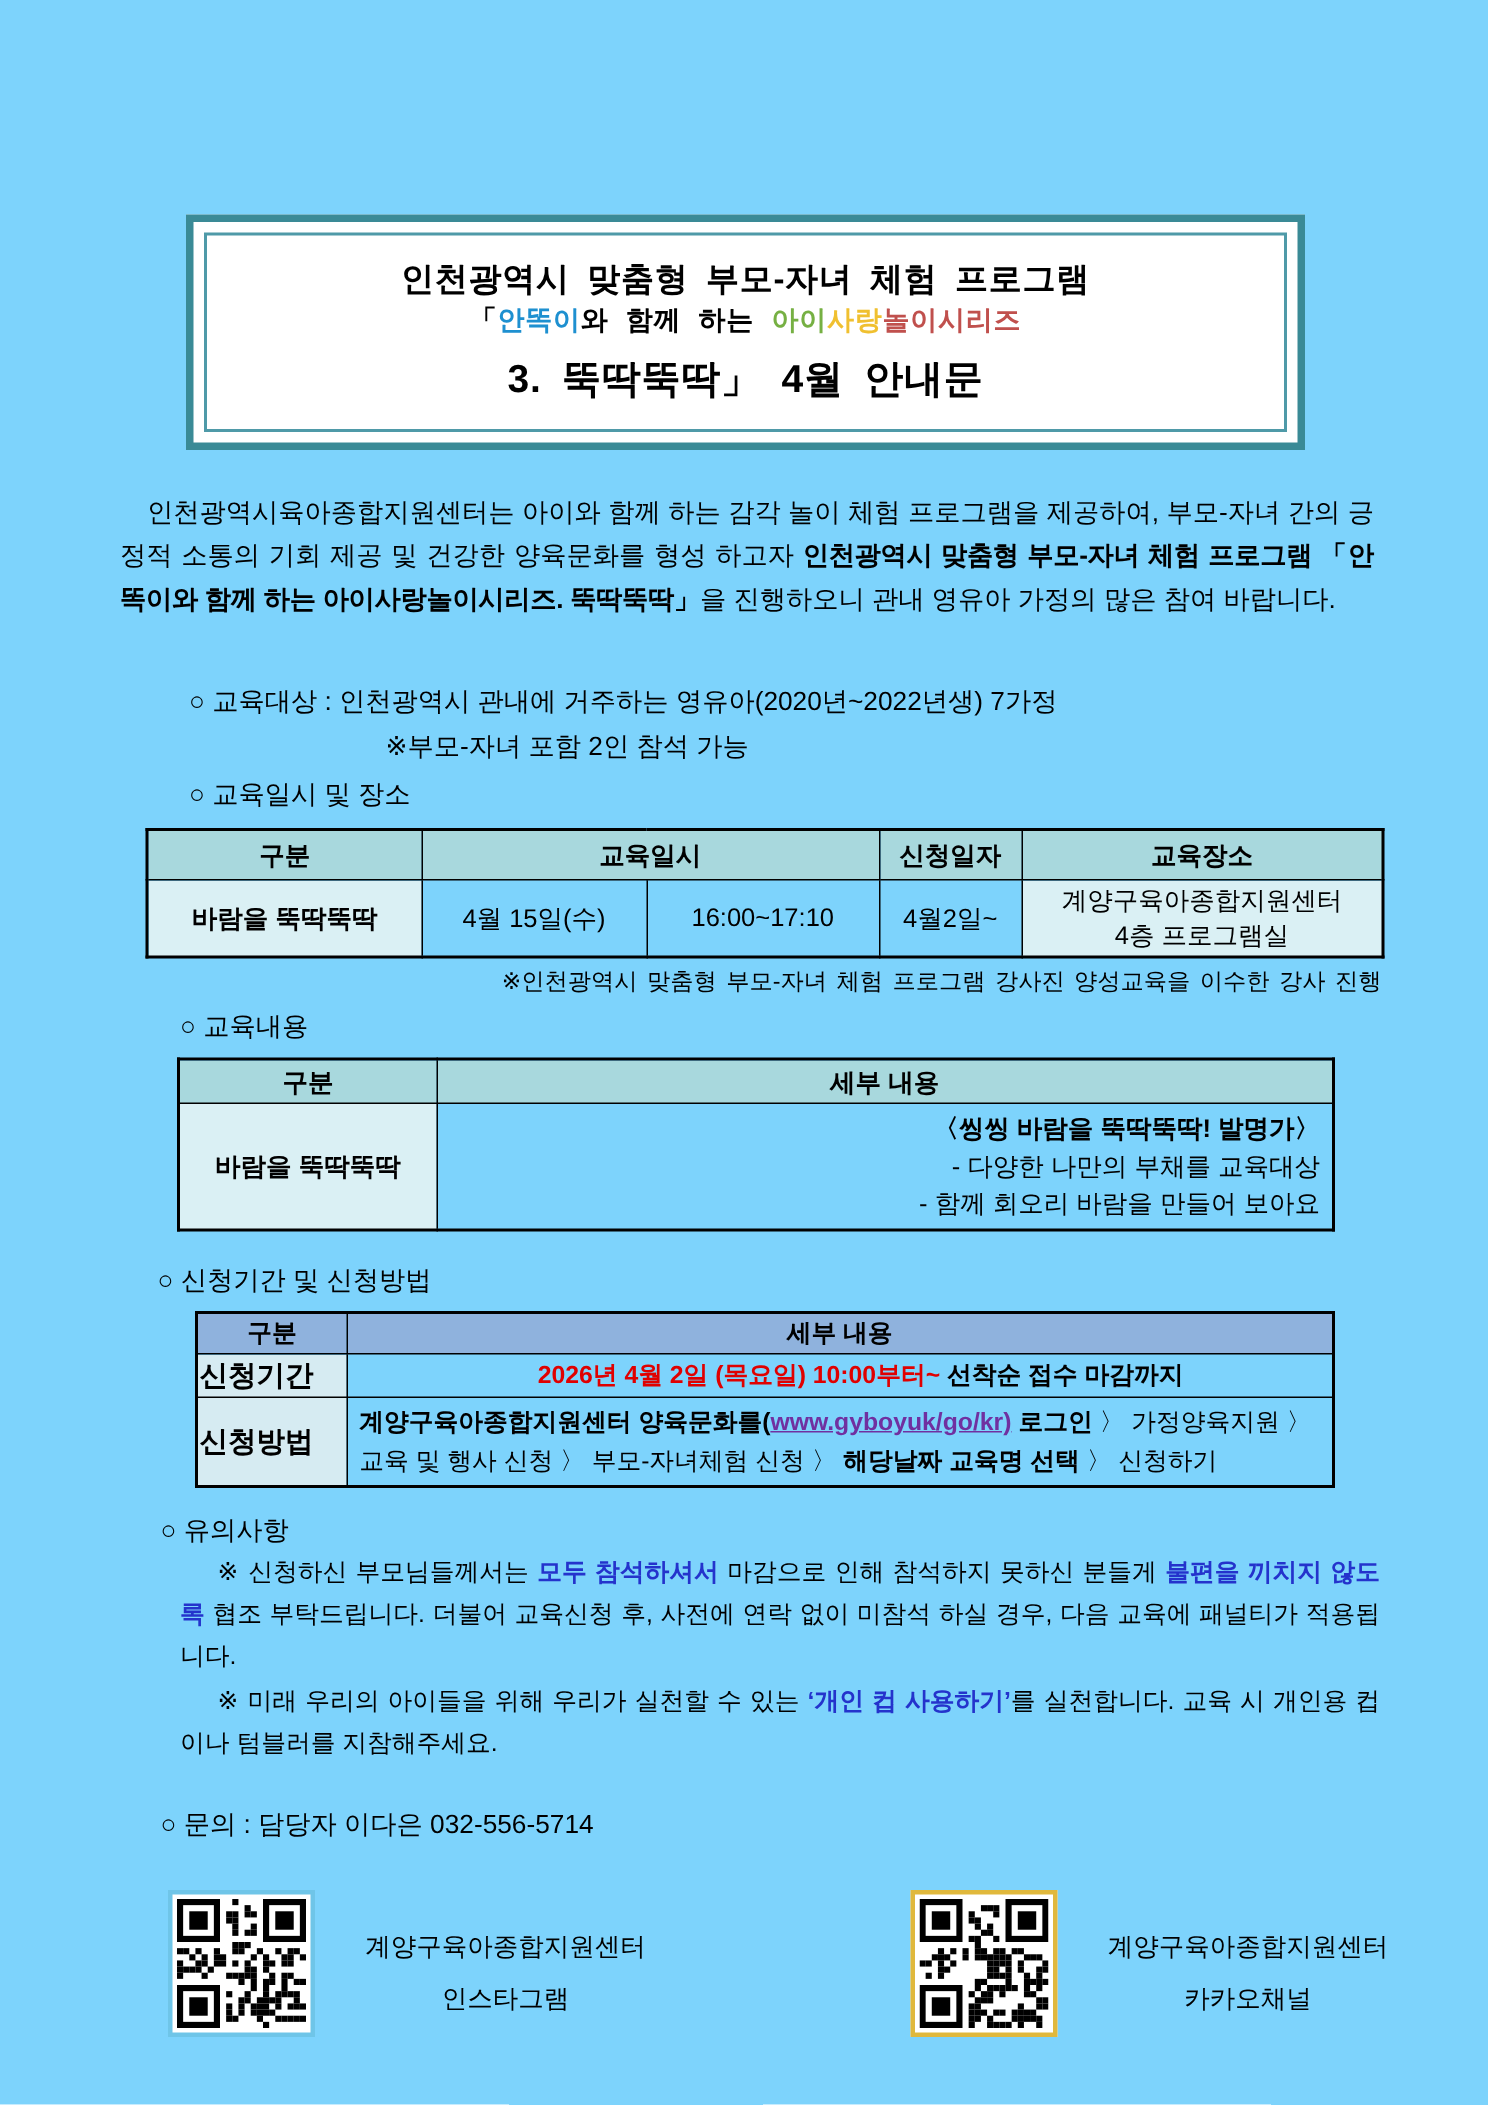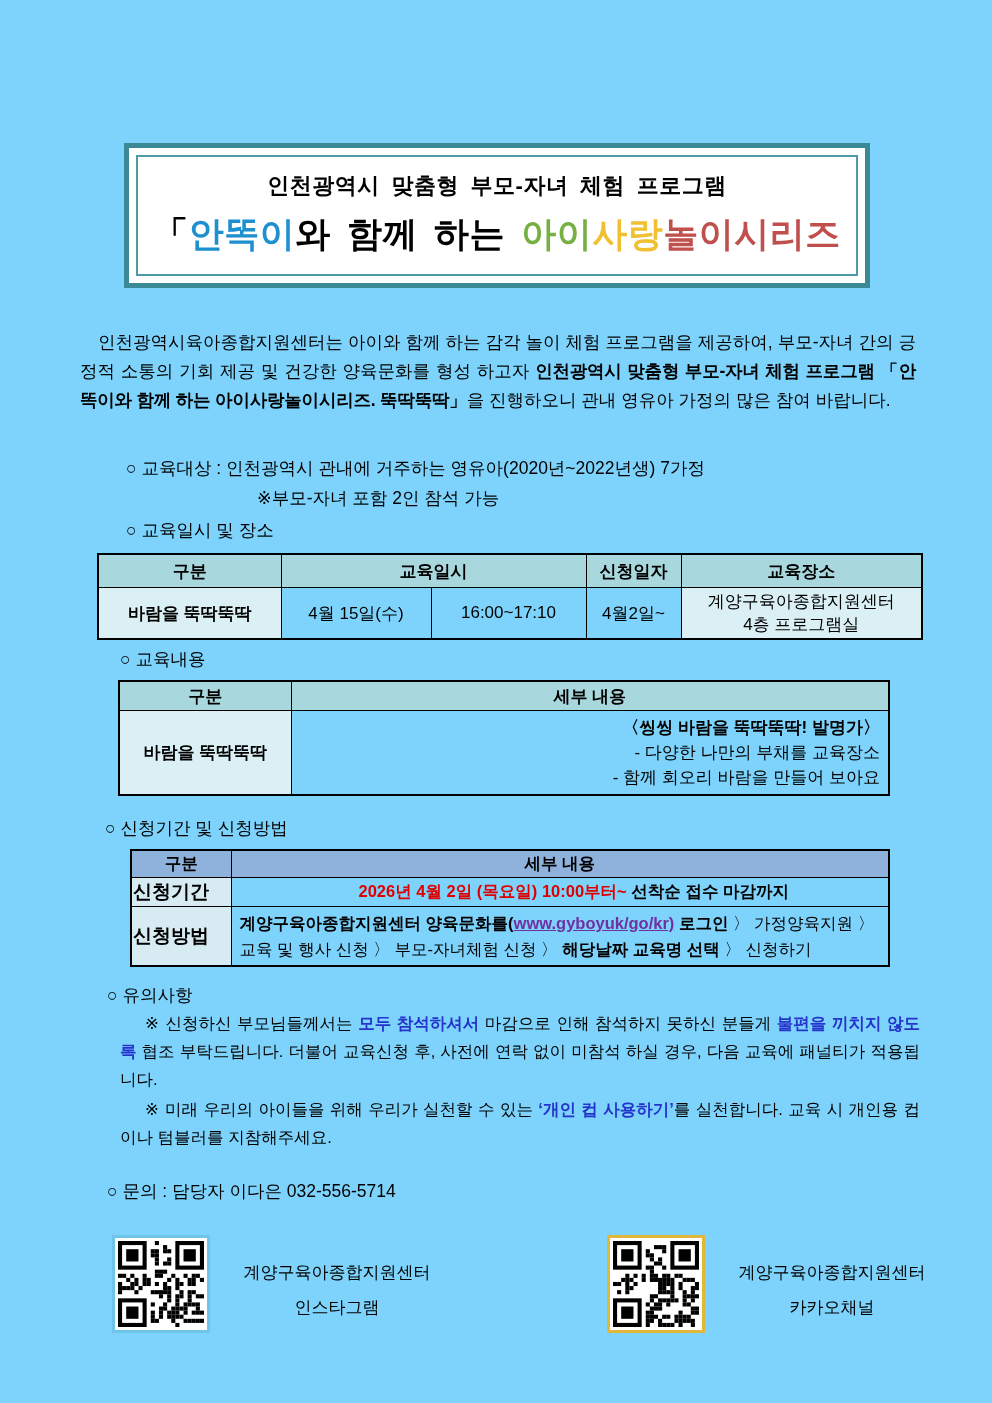--- a/index.html
+++ b/index.html
@@ -3,29 +3,29 @@
 <meta charset="utf-8">
 <style>
   html,body{margin:0;padding:0;background:#ffffff;}
   body{width:992px;height:1403px;font-family:"Liberation Sans","DejaVu Sans",sans-serif;color:#000;}
   .page{position:relative;width:992px;height:1403px;overflow:hidden;background:#7dd3fc;}
 
   
   .title-box{box-sizing:border-box;margin:143px 0 0 124px;width:746px;border:5px solid #3a8a96;padding:7px;background:#fff;}
   .title-box-inner{box-sizing:border-box;border:2px solid #4f9aa8;padding:14px 8px 16px 8px;text-align:center;}
   .t1{font-size:22px;font-weight:bold;word-spacing:5px;letter-spacing:0.5px;}
-  .t2{font-size:35px;font-weight:bold;word-spacing:6px;margin-top:10px;letter-spacing:0.5px;}
+  .t2{font-size:18px;font-weight:bold;word-spacing:6px;letter-spacing:0.5px;}
   .t3{font-size:26px;font-weight:bold;word-spacing:6px;margin-top:10px;letter-spacing:0.5px;}
   .c-blue{color:#1e90d0;}
   .c-green{color:#76b043;}
   .c-yellow{color:#f0c030;}
   .c-red{color:#c0504d;}
 
   
-  .intro{margin:40px 0 0 80px;width:836px;font-size:17.5px;line-height:29px;text-align:justify;text-indent:18px;word-break:break-all;}
+  .intro{margin:27px 0 0 80px;width:836px;font-size:17.5px;line-height:29px;text-align:justify;text-indent:18px;word-break:break-all;}
   .intro b{letter-spacing:-0.2px;}
 
   
   .b-line{font-size:17.5px;}
   .b-target{margin:41px 0 0 126px;}
   .b-target-note{margin:6px 0 0 257px;}
   .b-schedule{margin:8px 0 0 126px;}
   .b-content{margin:7px 0 0 120px;}
   .b-apply{margin:20px 0 0 105px;}
   .b-notes{margin:16px 0 0 107px;}
@@ -81,20 +81,21 @@
 </style>
 </head>
 <body>
 
 <div class="page">
 
   <div class="title-box">
     <div class="title-box-inner">
       <div class="t1">인천광역시 맞춤형 부모-자녀 체험 프로그램</div>
       <div class="t2"><span>「</span><span class="c-blue">안똑이</span><span>와 함께 하는 </span><span class="c-green">아이</span><span class="c-yellow">사랑</span><span class="c-red">놀이시리즈</span></div>
+      <div class="t3">3. 뚝딱뚝딱」 4월 안내문</div>
     </div>
   </div>
 
   <p class="intro"><span>인천광역시육아종합지원센터는 아이와 함께 하는 감각 놀이 체험 프로그램을 제공하여, 부모-자녀 간의 긍정적 소통의 기회 제공 및 건강한 양육문화를 형성 하고자 </span><b>인천광역시 맞춤형 부모-자녀 체험 프로그램 「안똑이와 함께 하는 아이사랑놀이시리즈. 뚝딱뚝딱」</b><span>을 진행하오니 관내 영유아 가정의 많은 참여 바랍니다.</span></p>
 
   <div class="b-line b-target">○ 교육대상 : 인천광역시 관내에 거주하는 영유아(2020년~2022년생) 7가정</div>
   <div class="b-line b-target-note">※부모-자녀 포함 2인 참석 가능</div>
   <div class="b-line b-schedule">○ 교육일시 및 장소</div>
 
   <table class="tbl1">
@@ -117,37 +118,38 @@
       <td class="dotted">4월 15일(수)</td>
       <td>16:00~17:10</td>
       <td>4월2일~</td>
       <td class="cell-cyan place-cell">
         <div>계양구육아종합지원센터</div>
         <div>4층 프로그램실</div>
       </td>
     </tr>
   </tbody>
     </table>
+  <div class="footnote">※인천광역시 맞춤형 부모-자녀 체험 프로그램 강사진 양성교육을 이수한 강사 진행</div>
 
   <div class="b-line b-content">○ 교육내용</div>
   <table class="tbl2">
     <colgroup>
         <col style="width:172px">
         <col style="width:598px">
       </colgroup>
     <tbody>
         <tr>
       <th>구분</th>
       <th>세부 내용</th>
     </tr>
     <tr>
       <td class="label-cell">바람을 뚝딱뚝딱</td>
       <td class="detail-cell">
         <div class="bold">〈씽씽 바람을 뚝딱뚝딱! 발명가〉</div>
-        <div>- 다양한 나만의 부채를 교육장소</div>
+        <div>- 다양한 나만의 부채를 교육대상</div>
         <div>- 함께 회오리 바람을 만들어 보아요</div>
       </td>
     </tr>
   </tbody>
     </table>
 
   <div class="b-line b-apply">○ 신청기간 및 신청방법</div>
   <table class="tbl3">
     <colgroup>
         <col style="width:100px">

